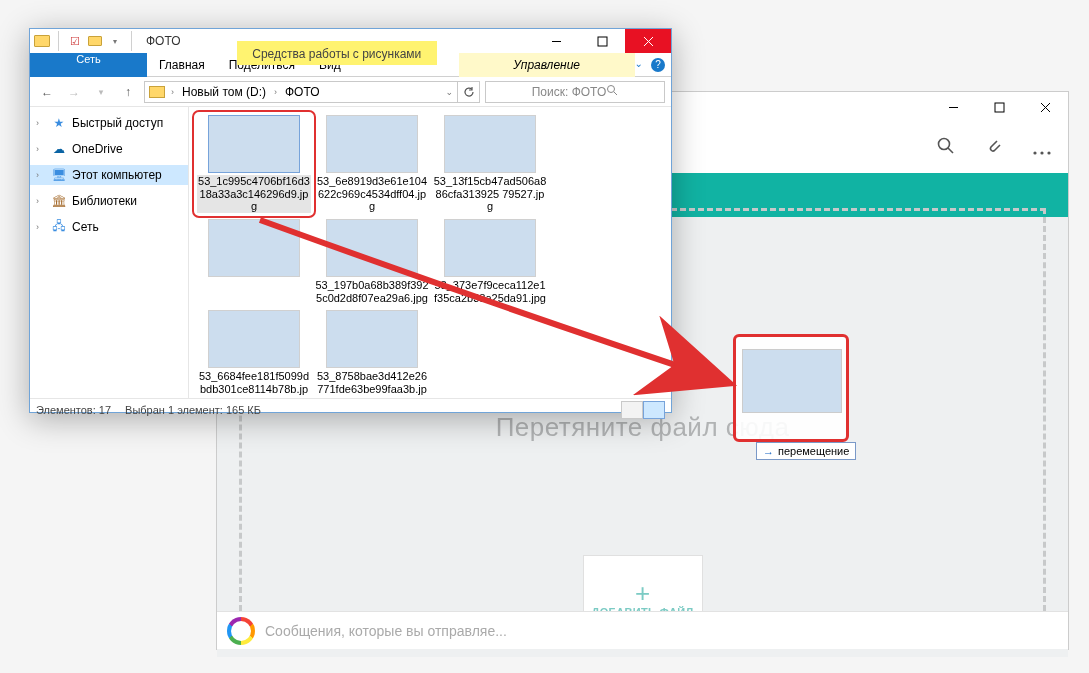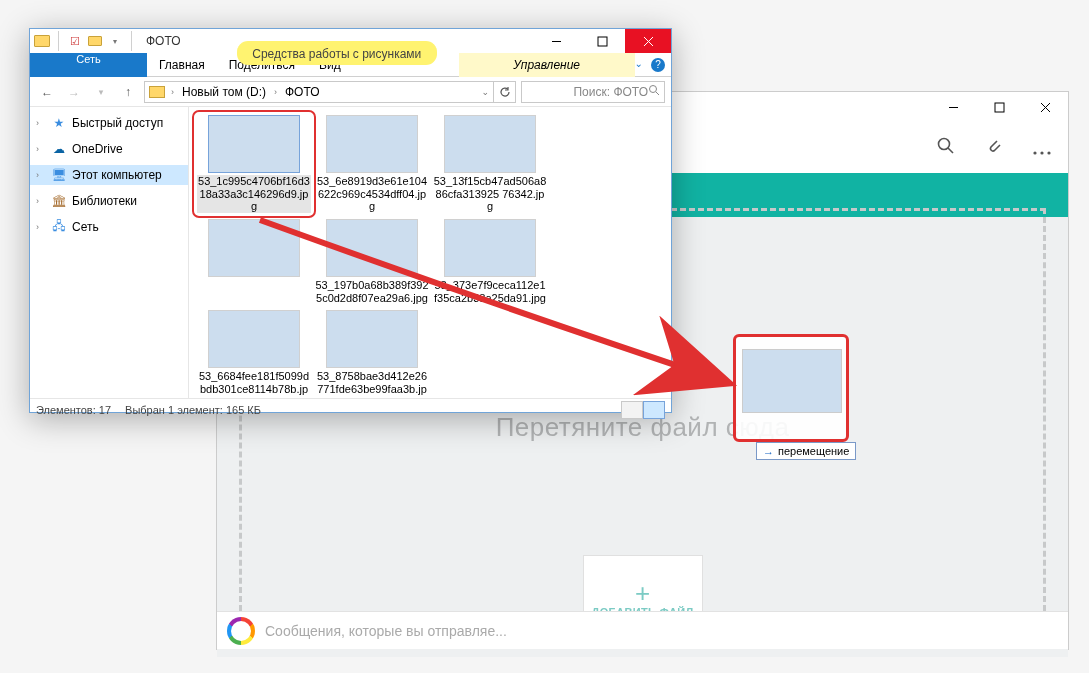--- a/index.html
+++ b/index.html
@@ -32,37 +32,37 @@
 
   
   .explorer { position:absolute; left:29px; top:28px; width:643px; height:385px; background:#fff; border:1px solid #70a4d8; box-shadow: 0 6px 30px rgba(0,0,0,0.3); }
   .ex-title { height:24px; background:#fff; display:flex; align-items:center; font-size:12px; }
   .ex-title .qat { display:flex; align-items:center; gap:4px; padding:0 4px; }
   .ex-title .folder-ic { width:16px; height:12px; background:#ffd76a; border:1px solid #c9a23a; border-radius:1px; }
   .ex-title .sep { height:20px; border-left:1px solid #d0d0d0; margin:0 4px; }
   .ex-title .qbtn { width:16px; height:16px; display:flex; align-items:center; justify-content:center; font-size:11px; }
   .ex-title .wname { margin-left:6px; color:#333; }
   .ex-title .ctx-tab { margin-left:auto; position:relative; }
-  .ex-title .ctx-tab-inner{ position:absolute; left: -120px; top:0; width:200px; height:24px; background:#fff370; border-top:2px solid #fff370; color:#444; font-size:12px; display:flex; align-items:center; justify-content:center;border-radius:11px;}
+  .ex-title .ctx-tab-inner{ position:absolute; left: -120px; top:0; width:200px; height:24px; background:#fff370; border-top:2px solid #fff370; color:#444; font-size:12px; display:flex; align-items:center; justify-content:center;}
   .ex-title .winbtns { display:flex; margin-left:auto; }
   .ex-title .winbtn { width:46px; height:24px; display:flex; align-items:center; justify-content:center; }
   .ex-title .winbtn.close { background:#e81123; color:#fff; }
   .ex-ribbon { height:24px; border-bottom:1px solid #d0d0d0; display:flex; align-items:center; font-size:12px; }
   .ex-ribbon .tab { padding:0 12px; height:24px; display:flex; align-items:center; }
   .ex-ribbon .tab.file { background:#1979ca; color:#fff; padding:0 16px; }
   .ex-ribbon .ctx2 { margin-left:106px; width:178px; text-align:center; background:#fff9c9; height:24px; display:flex; align-items:center; justify-content:center;font-style:italic;}
   .ex-ribbon .rgt { margin-left:auto; display:flex; gap:8px; padding-right:6px; color:#1979ca; }
   .ex-addr { height:30px; border-bottom:1px solid #e6e6e6; display:flex; align-items:center; padding:0 6px; gap:5px; font-size:12px; }
   .ex-addr .navbtn { width:22px; height:22px; display:flex; align-items:center; justify-content:center; color:#555; border-radius:2px; }
   .ex-addr .navbtn.dis { color:#bbb; }
   .ex-addr .path { flex:1; height:22px; border:1px solid #c9c9c9; display:flex; align-items:center; padding:0 4px; gap:4px; }
   .ex-addr .path .fic { width:16px; height:12px; background:#ffd76a; border:1px solid #c9a23a; }
   .ex-addr .crumb { padding:0 2px; }
   .ex-addr .chev { color:#777; font-size:9px; padding:0 2px;}
-  .ex-addr .searchbox { width:144px; height:22px; border:1px solid #c9c9c9; display:flex; align-items:center; padding:0 4px; color:#888; justify-content:flex-end;}
+  .ex-addr .searchbox { width:180px; height:22px; border:1px solid #c9c9c9; display:flex; align-items:center; padding:0 4px; color:#888; justify-content:center;}
   .ex-addr .refresh { width:22px; height:22px; border:1px solid #c9c9c9; border-left:none; display:flex; align-items:center; justify-content:center; margin-left:-5px; }
 
   .ex-body { display:flex; height:291px; }
   .ex-nav { width:159px; border-right:1px solid #e6e6e6; padding:6px 0; font-size:12px; }
   .ex-nav .item { display:flex; align-items:center; padding:3px 6px; gap:5px; }
   .ex-nav .item .exp { width:10px; color:#777; font-size:9px;}
   .ex-nav .item .ic { width:16px; height:14px; display:flex; align-items:center; justify-content:center;}
   .ex-nav .item.sel { background:#cde8ff; }
   .ex-nav .grp { margin-top:6px; }
 
@@ -267,21 +267,21 @@
         <div class="file sel">
           <div class="thumb g1"></div>
           <div class="fname">53_1c995c4706bf16d318a33a3c146296d9.jpg</div>
         </div>
         <div class="file">
           <div class="thumb g2"></div>
           <div class="fname">53_6e8919d3e61e104622c969c4534dff04.jpg</div>
         </div>
         <div class="file">
           <div class="thumb g3"></div>
-          <div class="fname">53_13f15cb47ad506a886cfa313925 76342.jpg</div>
+          <div class="fname">53_13f15cb47ad506a886cfa313925 79527.jpg</div>
         </div>
         <div class="file">
           <div class="thumb g4"></div>
         </div>
         <div class="file">
           <div class="thumb g5"></div>
           <div class="fname">53_197b0a68b389f3925c0d2d8f07ea29a6.jpg</div>
         </div>
         <div class="file">
           <div class="thumb g6"></div>

